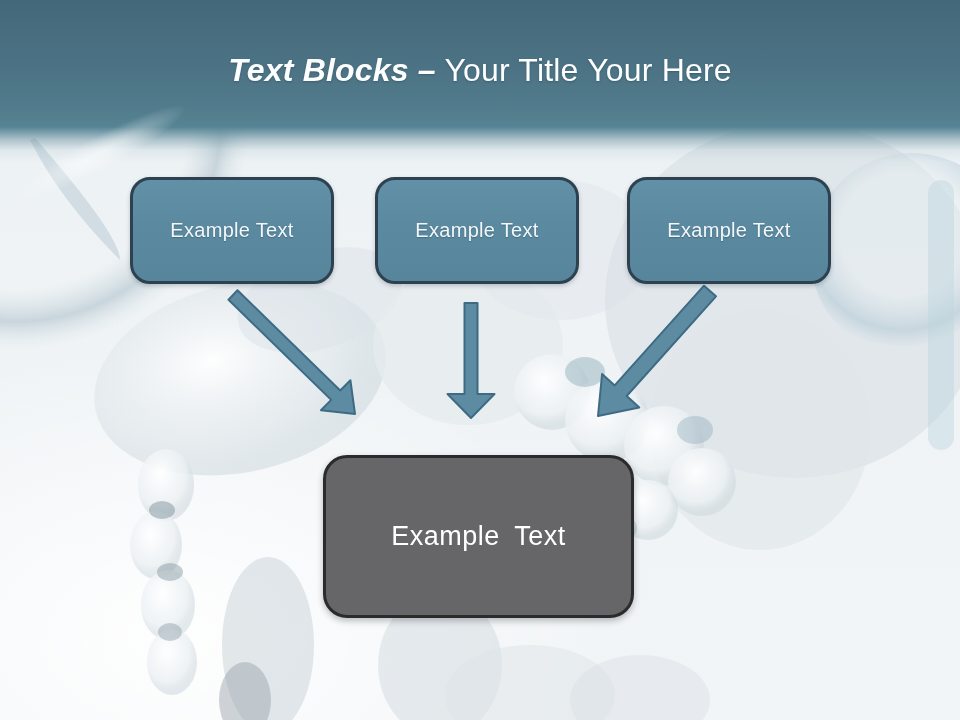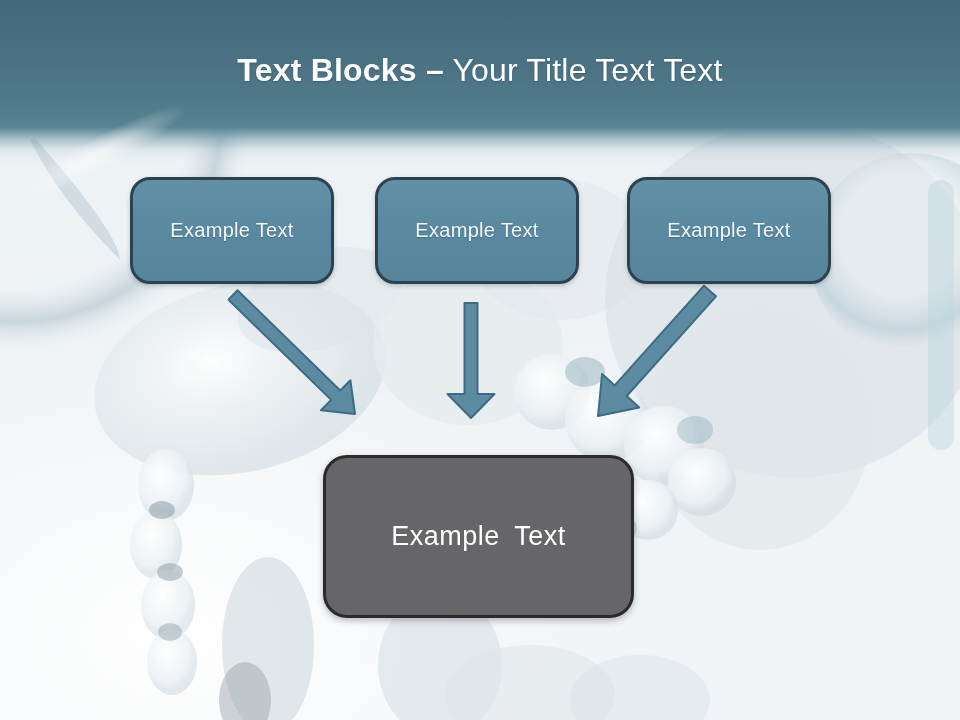--- a/index.html
+++ b/index.html
@@ -22,21 +22,21 @@
   .header-swoosh {
     position:absolute; left:-30px; top:118px; width:260px; height:70px; z-index:4;
     background:radial-gradient(ellipse 130px 22px at 50% 50%, rgba(255,255,255,0.55), rgba(255,255,255,0) 75%);
     transform:rotate(-28deg);
   }
   .page-title {
     position:absolute; left:0; top:52px; width:960px; z-index:6;
     text-align:center; color:#fdfeff; font-size:32px; letter-spacing:0.2px;
     text-shadow:0 1px 2px rgba(30,55,66,0.35);
   }
-  .page-title .t-bold  { font-weight:bold; }
+  .page-title .t-bold  { font-weight:bold;font-style:italic; }
   .page-title .t-light { font-weight:normal; }
   .arrows-layer { position:absolute; left:0; top:0; width:960px; height:720px; z-index:5; }
   .text-block {
     position:absolute; top:177px; width:198px; height:101px; z-index:6;
     background:linear-gradient(180deg,#6290a6 0%, #5b8aa0 45%, #57869c 100%);
     border:3px solid #2e4150; border-radius:20px;
     display:flex; align-items:center; justify-content:center;
     box-shadow:0 2px 4px rgba(40,60,72,0.25);
   }
   .text-block .label {
@@ -122,21 +122,21 @@
     <ellipse cx="245" cy="700" rx="26" ry="38" fill="rgba(150,160,168,0.45)"></ellipse>
     <ellipse cx="440" cy="665" rx="62" ry="72" fill="rgba(214,221,226,0.55)"></ellipse>
     <ellipse cx="530" cy="695" rx="85" ry="50" fill="rgba(222,228,232,0.5)"></ellipse>
     <ellipse cx="640" cy="700" rx="70" ry="45" fill="rgba(218,225,229,0.45)"></ellipse>
   </svg>
 
   <div class="header-band"></div>
   <div class="header-swoosh"></div>
 
   <div class="page-title">
-    <span class="t-bold">Text Blocks –</span><span class="t-light"> Your Title Text Text</span>
+    <span class="t-bold">Text Blocks –</span><span class="t-light"> Your Title Your Here</span>
   </div>
 
   <svg class="arrows-layer" viewBox="0 0 960 720" xmlns="http://www.w3.org/2000/svg">
     <polygon points="228.5,299.7 237.5,290.3 340.2,390.5 350.4,380.2 355,414 321.0,410.2 331.2,399.9" fill="#5d8ba1" stroke="#3e6b84" stroke-width="2" stroke-linejoin="round"></polygon>
     <polygon points="464.5,303 477.5,303 477.5,394 494.5,394 471,418 447.5,394 464.5,394" fill="#5d8ba1" stroke="#3e6b84" stroke-width="2" stroke-linejoin="round"></polygon>
     <polygon points="704.0,285.7 716.0,296.3 626.7,396.0 639.3,407.4 598,416 602.1,374.0 614.7,385.4" fill="#5d8ba1" stroke="#3e6b84" stroke-width="2" stroke-linejoin="round"></polygon>
   </svg>
 
   <div class="text-block tb-left">
     <span class="label">Example Text</span>

